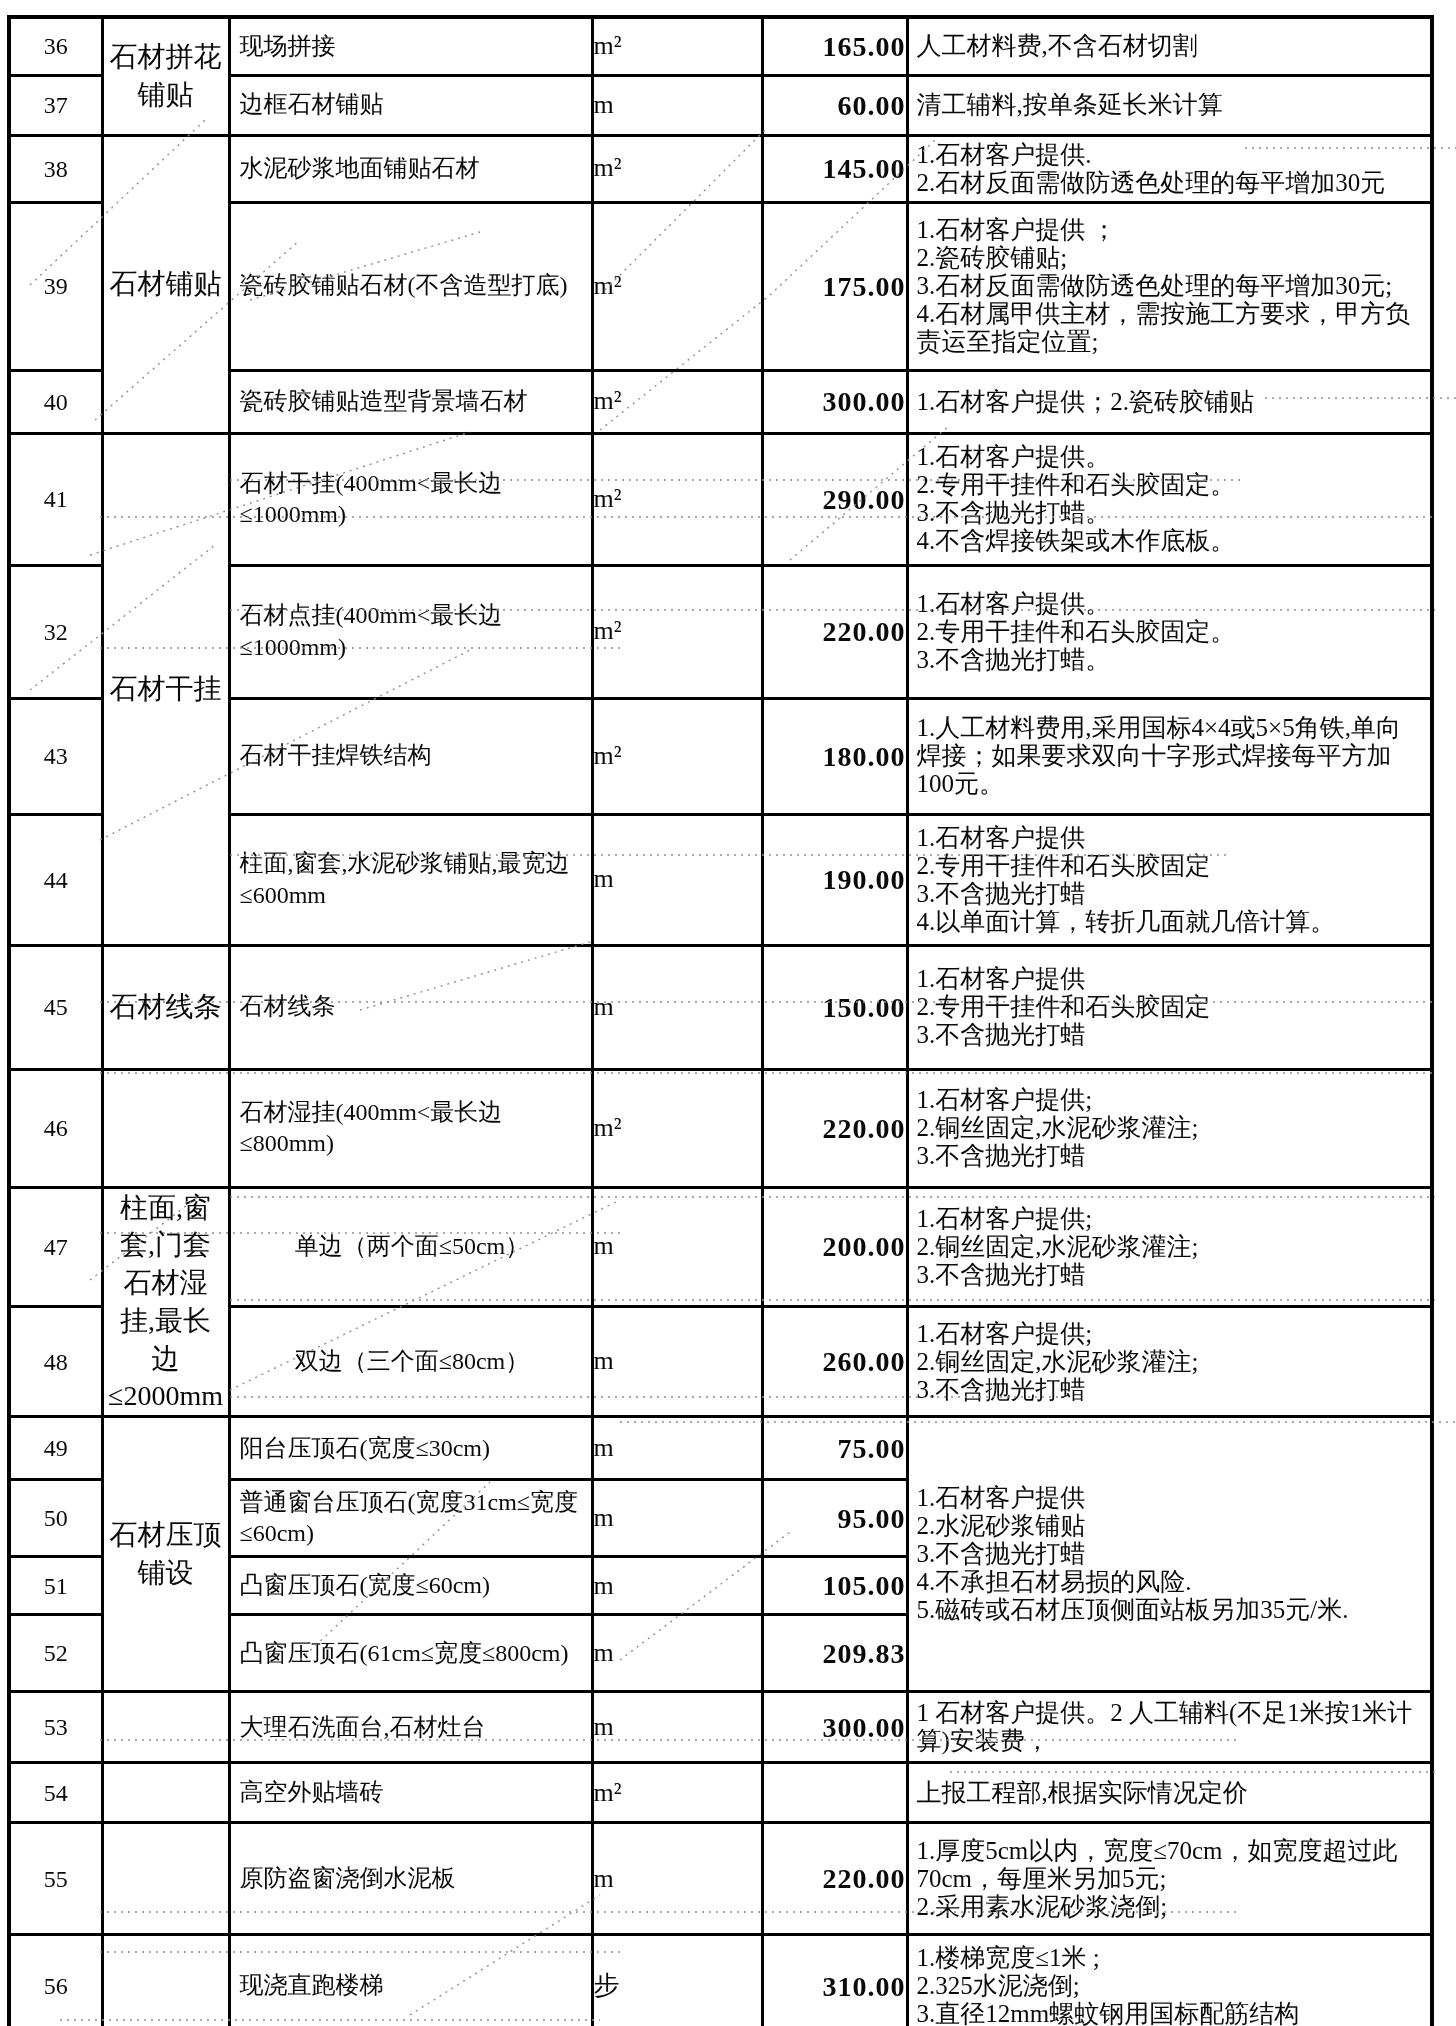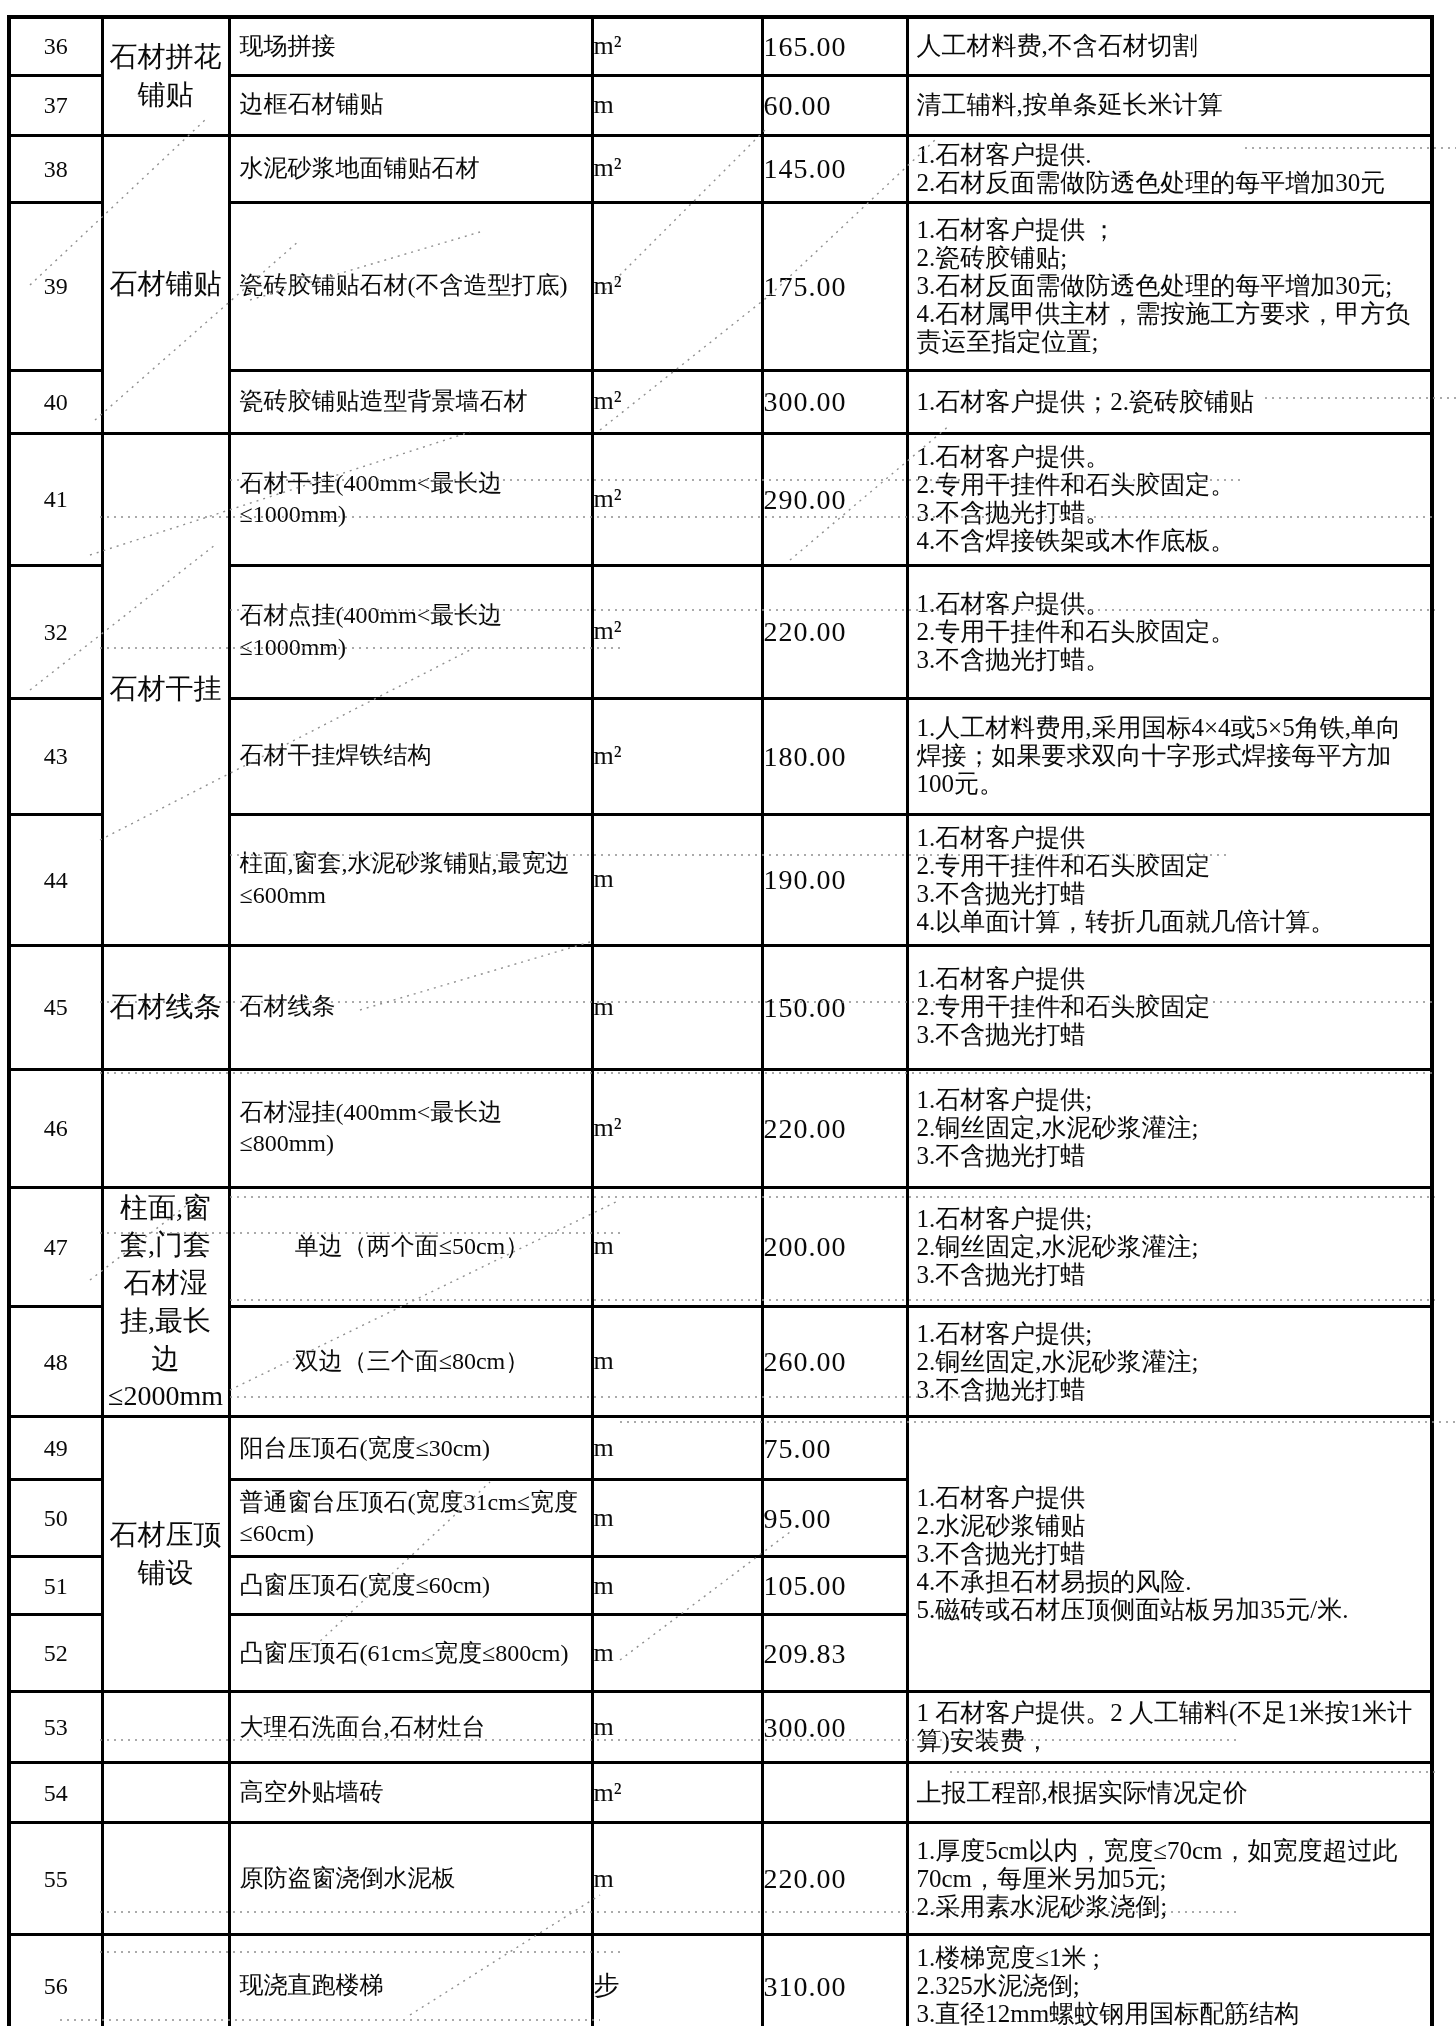--- a/index.html
+++ b/index.html
@@ -8,21 +8,21 @@
   #sheet{position:absolute;left:7px;top:15px;}
   table{border-collapse:collapse;table-layout:fixed;width:1423px;}
   td{border:3px solid #000;vertical-align:middle;overflow:hidden;
      font-size:28px;line-height:1.25;padding:0;}
   table{border:4px solid #000;}
   .c-no{text-align:center;font-size:24px;}
   .c-cat{text-align:center;font-size:28px;padding:0 4px;line-height:1.35;}
   .c-item{text-align:left;padding:2px 6px 2px 9px;font-size:24px;line-height:1.3;}
   .c-item.ctr{text-align:center;}
   .c-unit{text-align:left;font-size:26px;margin-left:8px;}
-  .c-price{text-align:left;font-size:28px;letter-spacing:1px;}
+  .c-price{text-align:right;font-size:28px;letter-spacing:1px;font-weight:bold;}
   .c-note{text-align:left;padding:3px 6px 3px 8px;font-size:25px;line-height:28px;
           white-space:pre-line;}
   svg.artifacts{position:absolute;left:0;top:0;pointer-events:none;}
   svg.artifacts line{stroke:#8f8f8f;stroke-width:1.4;stroke-dasharray:2 5;}
 </style>
 </head>
 <body>
 
 <div id="sheet">
 <table>

